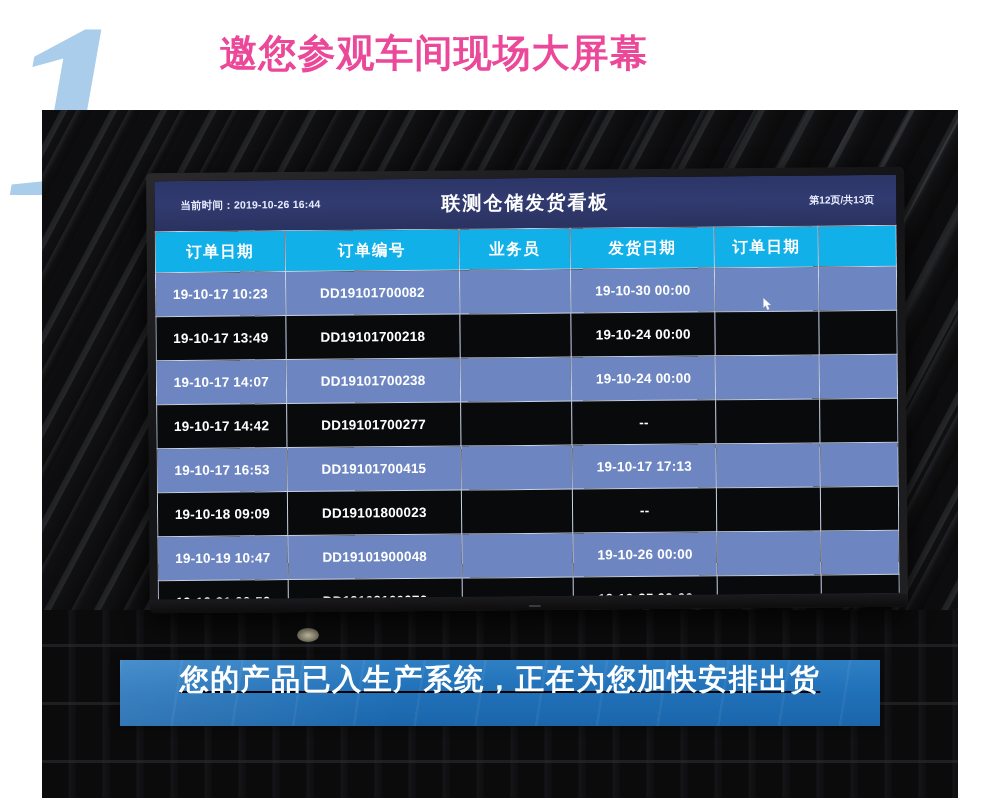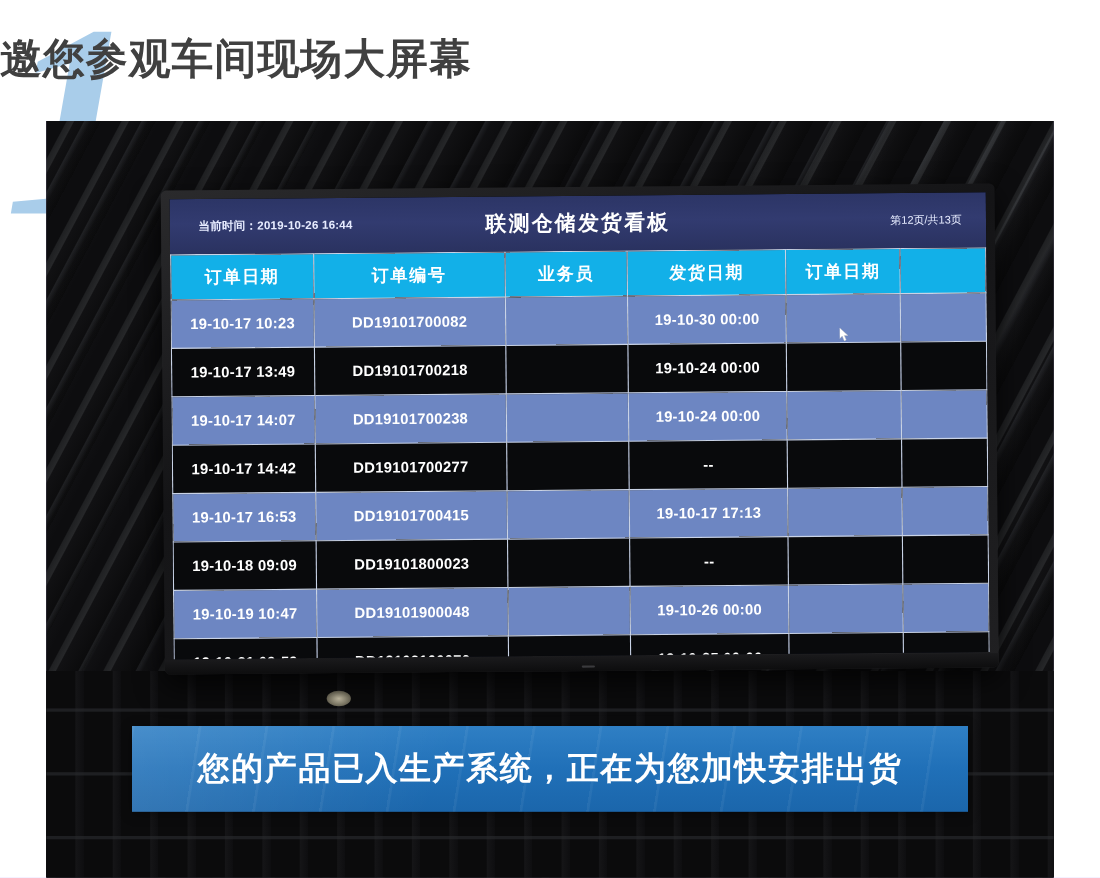--- a/index.html
+++ b/index.html
@@ -10,22 +10,22 @@
   }
   
   .deco-numeral{
     position:absolute;left:4px;top:-14px;
     font-size:250px;line-height:1;font-weight:700;font-style:italic;
     color:#a9cdea;font-family:"Liberation Serif","DejaVu Serif",serif;
     letter-spacing:-10px;user-select:none;z-index:1;
   }
   
   .headline{
-    position:absolute;left:0;top:28px;width:868px;text-align:left;
-    font-size:38px;font-weight:700;color:#404040;letter-spacing:1px;
+    position:absolute;left:0;top:28px;width:868px;text-align:center;
+    font-size:38px;font-weight:700;color:#ec4899;letter-spacing:1px;
     z-index:3;
   }
   
   .photo{
     position:absolute;left:42px;top:110px;width:916px;height:688px;
     overflow:hidden;z-index:2;
     background:#c4b5fd;
   }
   
   .ceiling{
@@ -83,21 +83,21 @@
     font-size:10.5px;font-weight:700;color:#e7ecff;letter-spacing:.2px;
     white-space:nowrap;
   }
   .dash-title{
     position:absolute;left:0;right:0;top:50%;transform:translateY(-50%);
     text-align:center;font-size:19px;font-weight:700;color:#ffffff;
     letter-spacing:2px;
   }
   .dash-page{
     position:absolute;right:22px;top:50%;transform:translateY(-50%);
-    font-size:10px;font-weight:400;color:#e7ecff;white-space:nowrap;
+    font-size:10px;font-weight:700;color:#e7ecff;white-space:nowrap;
   }
   
   .dash-table{
     width:100%;border-collapse:collapse;table-layout:fixed;
   }
   .dash-table th,.dash-table td{
     border:1px solid #c9d3e6;
     text-align:center;
     font-weight:700;
     color:#ffffff;
@@ -121,25 +121,26 @@
     position:absolute;left:0;right:0;bottom:0;height:13px;
     background:linear-gradient(180deg,#1a1a1c,#0d0d0e);
     border-radius:0 0 5px 5px;
   }
   .tv-led{
     position:absolute;left:50%;bottom:3px;width:12px;height:2px;
     background:#3a3a3d;border-radius:1px;
   }
   
   .caption{
-    position:absolute;left:120px;top:660px;width:760px;height:78px;
+    position:absolute;left:120px;top:660px;width:760px;height:66px;
     background:linear-gradient(180deg,#2f7fc4 0%,#2070b8 50%,#1b66ab 100%);
     z-index:4;
-    display:flex;align-items:center;justify-content:center;
+    display:flex;align-items:flex-start;justify-content:center;
     box-shadow:0 2px 10px rgba(0,0,0,.35);
+    text-decoration:underline;
   }
   .caption-sheen{
     position:absolute;inset:0;
     background:
       linear-gradient(112deg,rgba(255,255,255,.12) 0%,rgba(255,255,255,0) 38%),
       repeating-linear-gradient(99deg,rgba(255,255,255,0.05) 0px,rgba(255,255,255,0.05) 2px,rgba(255,255,255,0) 3px,rgba(255,255,255,0) 60px);
     pointer-events:none;
   }
   .caption-text{
     position:relative;

